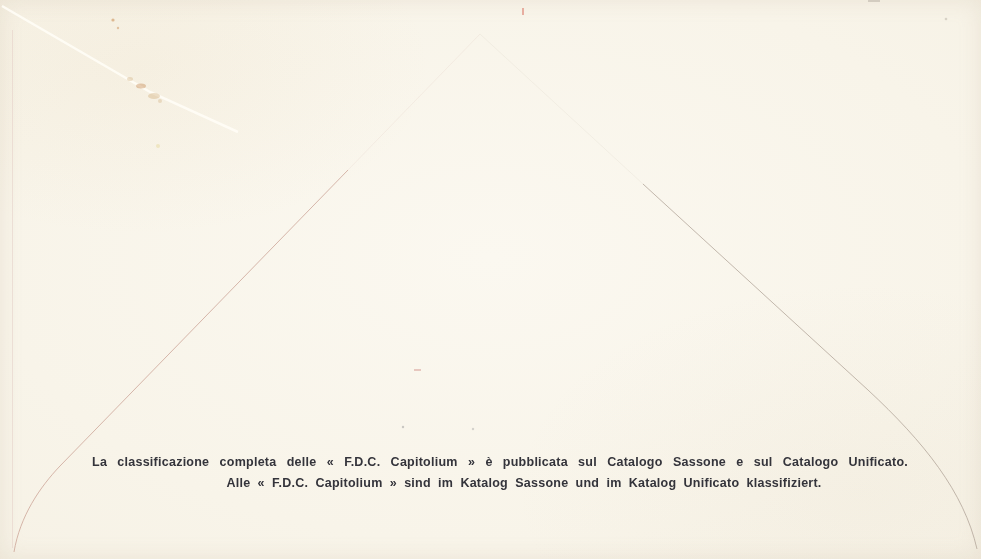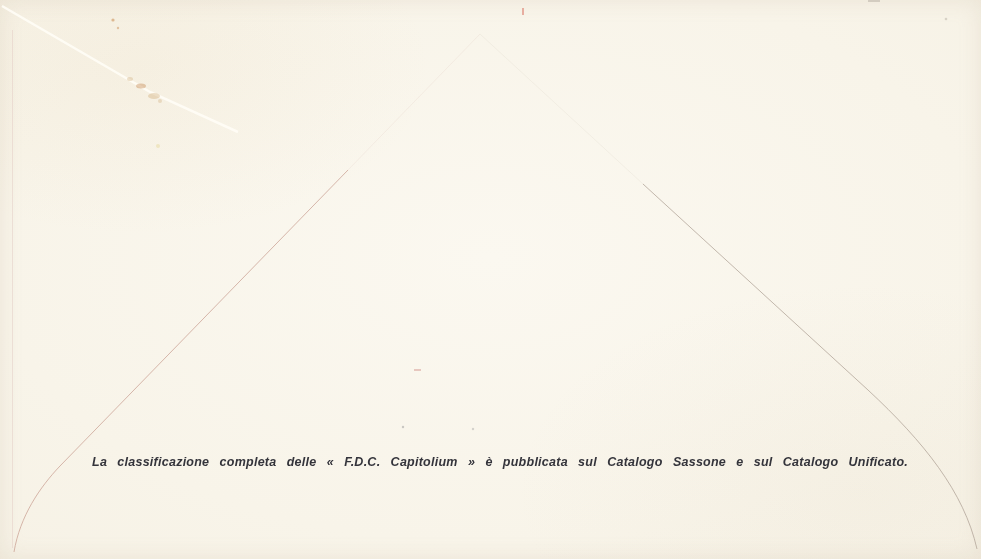--- a/index.html
+++ b/index.html
@@ -9,21 +9,20 @@
     font-family: "Liberation Sans", sans-serif;
   }
   .envelope {
     position: relative;
     width: 981px; height: 559px;
     background:
       radial-gradient(ellipse 420px 240px at 14% 12%, rgba(222,196,150,0.10), rgba(222,196,150,0) 70%),
       radial-gradient(ellipse 500px 300px at 88% 88%, rgba(205,188,158,0.08), rgba(205,188,158,0) 70%),
       radial-gradient(ellipse 900px 520px at 50% 46%, #fbf8f0 0%, #f8f4e9 55%, #f5f0e3 100%);
     box-shadow: inset 0 0 22px rgba(182,162,132,0.18);
-    font-style: italic;
   }
   .creases {
     position: absolute; left: 0; top: 0;
     width: 981px; height: 559px;
     display: block;
   }
   .note {
     position: absolute;
     left: 92px; top: 452px;
     width: 816px;
@@ -78,15 +77,16 @@
       <rect x="414" y="369" width="7" height="2" fill="#dba8a0" opacity="0.6"></rect>
       <circle cx="403" cy="427" r="1.2" fill="#9a9a9a" opacity="0.5"></circle>
       <circle cx="473" cy="429" r="1.2" fill="#9a9a9a" opacity="0.4"></circle>
       <rect x="868" y="0" width="12" height="2" fill="#b9b2a6" opacity="0.55"></rect>
       <circle cx="946" cy="19" r="1.3" fill="#b9b2a6" opacity="0.5"></circle>
     </g>
   </svg>
 
   <div class="note">
     <div class="line">La classificazione completa delle « F.D.C. Capitolium » è pubblicata sul Catalogo Sassone e sul Catalogo Unificato.</div>
+    <div class="line centered">Alle « F.D.C. Capitolium » sind im Katalog Sassone und im Katalog Unificato klassifiziert.</div>
   </div>
 
 </div>
 
 </body></html>

